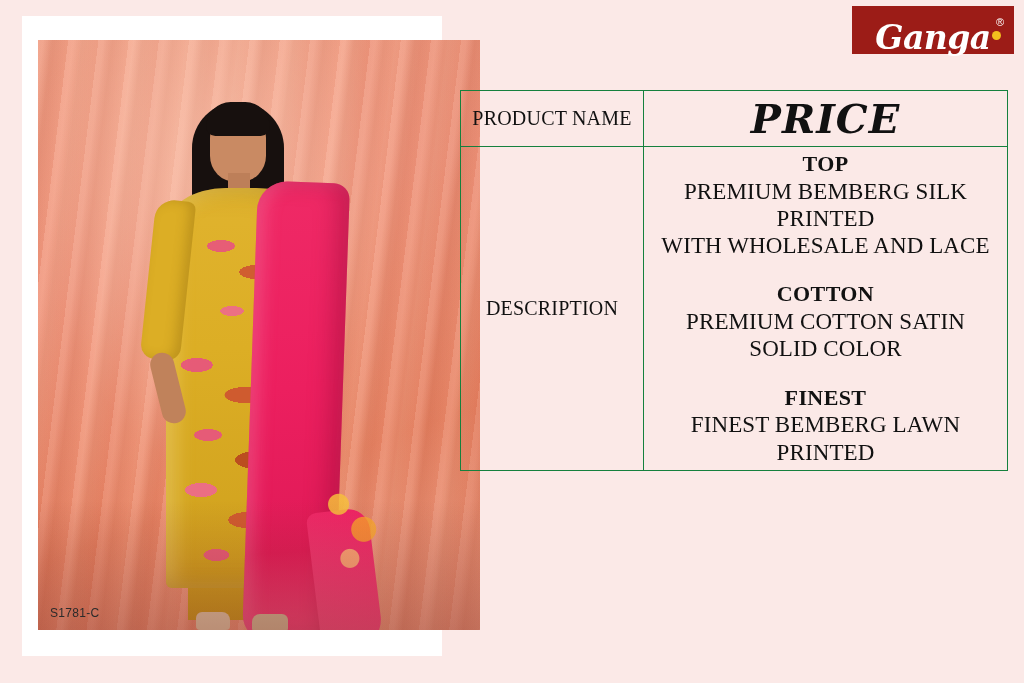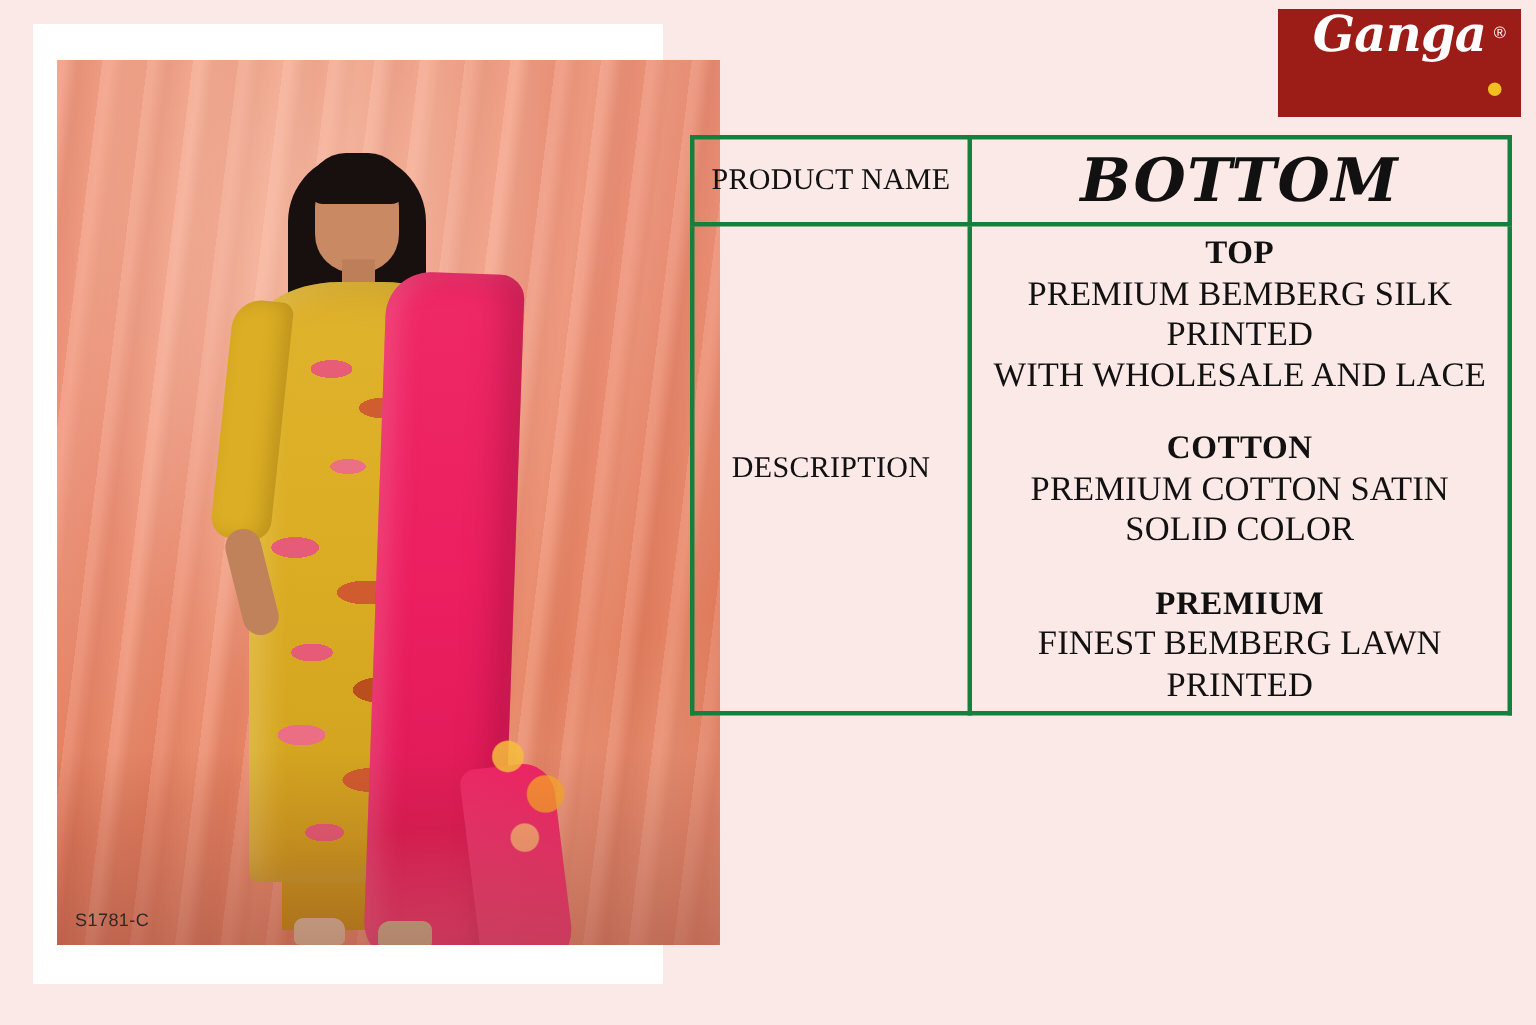--- a/index.html
+++ b/index.html
@@ -14,24 +14,24 @@
     overflow: hidden;
     position: relative;
   }
 
   
   .logo-box {
     position: absolute;
     top: 6px;
     right: 10px;
     width: 162px;
-    height: 72px;
+    height: 48px;
     background: #9c1c17;
     display: flex;
-    align-items: flex-start;
+    align-items: flex-end;
     justify-content: center;
   }
   .logo-text {
     color: #ffffff;
     font-family: "DejaVu Serif", serif;
     font-style: italic;
     font-weight: bold;
     font-size: 33px;
     letter-spacing: -0.5px;
     line-height: 1;
@@ -204,21 +204,21 @@
   
   .spec-table {
     position: absolute;
     left: 460px;
     top: 90px;
     width: 548px;
     border-collapse: collapse;
     table-layout: fixed;
   }
   .spec-table td {
-    border: 3px solid #15803d;
+    border: 1px solid #15803d;
     padding: 4px 6px;
     vertical-align: middle;
     color: #111111;
   }
   .lbl {
     width: 170px;
     text-align: center;
     font-size: 20px;
     line-height: 1.12;
     letter-spacing: 0.2px;
@@ -298,30 +298,30 @@
     <div class="m-shoe-r"></div>
   </div>
   <div class="floor-shadow"></div>
   <div class="photo-code">S1781-C</div>
 </div>
 
 <table class="spec-table">
   <tbody>
     <tr>
       <td class="lbl lbl-two">PRODUCT NAME</td>
-      <td class="val val-name">BOTTOM</td>
+      <td class="val val-name">PRICE</td>
     </tr>
     <tr>
       <td class="lbl">DESCRIPTION</td>
       <td class="val desc-cell">
         <div class="desc-head">TOP</div>
         <div class="desc-body">PREMIUM BEMBERG SILK PRINTED</div>
         <div class="desc-body">WITH WHOLESALE AND LACE</div>
         <div class="desc-gap"></div>
         <div class="desc-head">COTTON</div>
         <div class="desc-body">PREMIUM COTTON SATIN SOLID COLOR</div>
         <div class="desc-gap"></div>
-        <div class="desc-head">PREMIUM</div>
+        <div class="desc-head">FINEST</div>
         <div class="desc-body">FINEST BEMBERG LAWN PRINTED</div>
       </td>
     </tr>
   </tbody>
 </table>
 
 </body></html>

